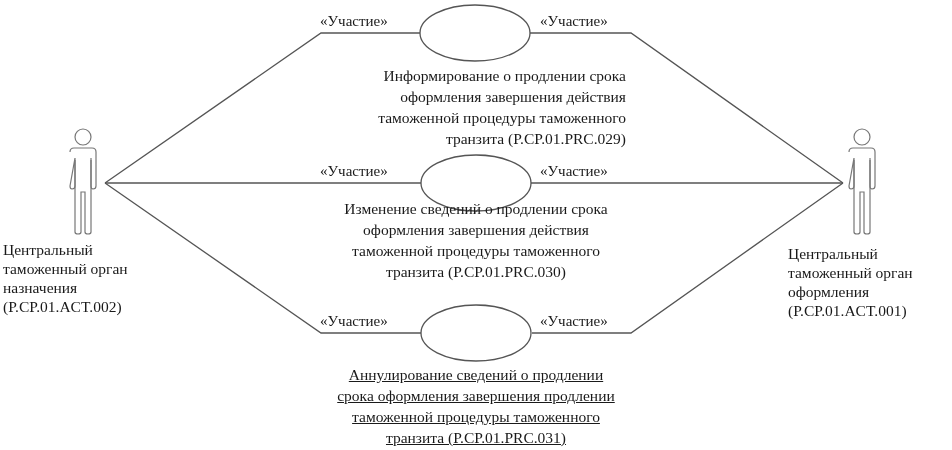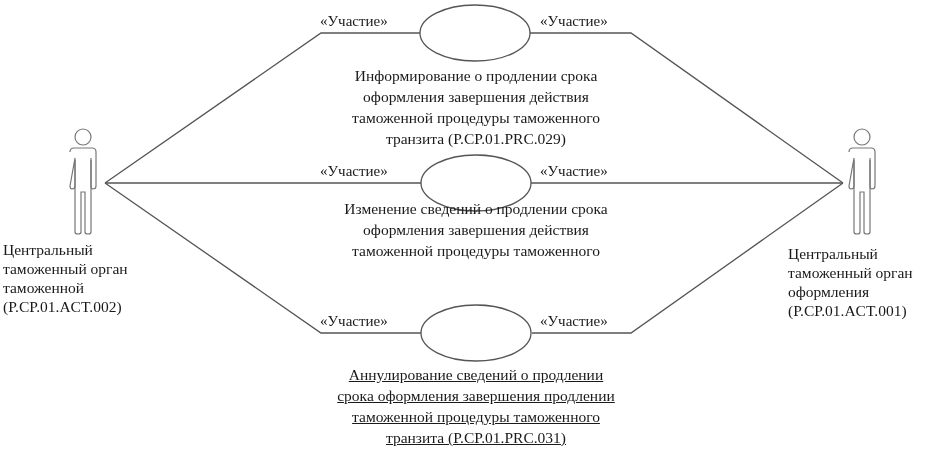--- a/index.html
+++ b/index.html
@@ -43,42 +43,43 @@
   </g>
 </svg>
 
 <div class="stereo" style="left:320px;top:12px;">«Участие»</div>
 <div class="stereo" style="left:540px;top:12px;">«Участие»</div>
 <div class="stereo" style="left:320px;top:162px;">«Участие»</div>
 <div class="stereo" style="left:540px;top:162px;">«Участие»</div>
 <div class="stereo" style="left:320px;top:312px;">«Участие»</div>
 <div class="stereo" style="left:540px;top:312px;">«Участие»</div>
 
-<div class="uc-text" style="left:326px;width:300px;top:65px;">
+<div class="uc-text" style="left:326px;width:300px;top:65px;text-align:right;">
   <div>Информирование о продлении срока</div>
   <div>оформления завершения действия</div>
   <div>таможенной процедуры таможенного</div>
   <div>транзита (P.CP.01.PRC.029)</div>
 </div>
 <div class="uc-text" style="left:326px;width:300px;top:198px;">
   <div>Изменение сведений о продлении срока</div>
   <div>оформления завершения действия</div>
   <div>таможенной процедуры таможенного</div>
+  <div>транзита (P.CP.01.PRC.030)</div>
 </div>
 <div class="uc-text" style="left:326px;width:300px;top:364px;text-decoration:underline;">
   <div>Аннулирование сведений о продлении</div>
   <div>срока оформления завершения продлении</div>
   <div>таможенной процедуры таможенного</div>
   <div>транзита (P.CP.01.PRC.031)</div>
 </div>
 
 <div class="actor-text" style="left:3px;width:160px;top:240px;">
   <div>Центральный</div>
   <div>таможенный орган</div>
-  <div>таможенной</div>
+  <div>назначения</div>
   <div>(P.CP.01.ACT.002)</div>
 </div>
 <div class="actor-text" style="left:788px;width:160px;top:244px;">
   <div>Центральный</div>
   <div>таможенный орган</div>
   <div>оформления</div>
   <div>(P.CP.01.ACT.001)</div>
 </div>
 
 </body></html>

